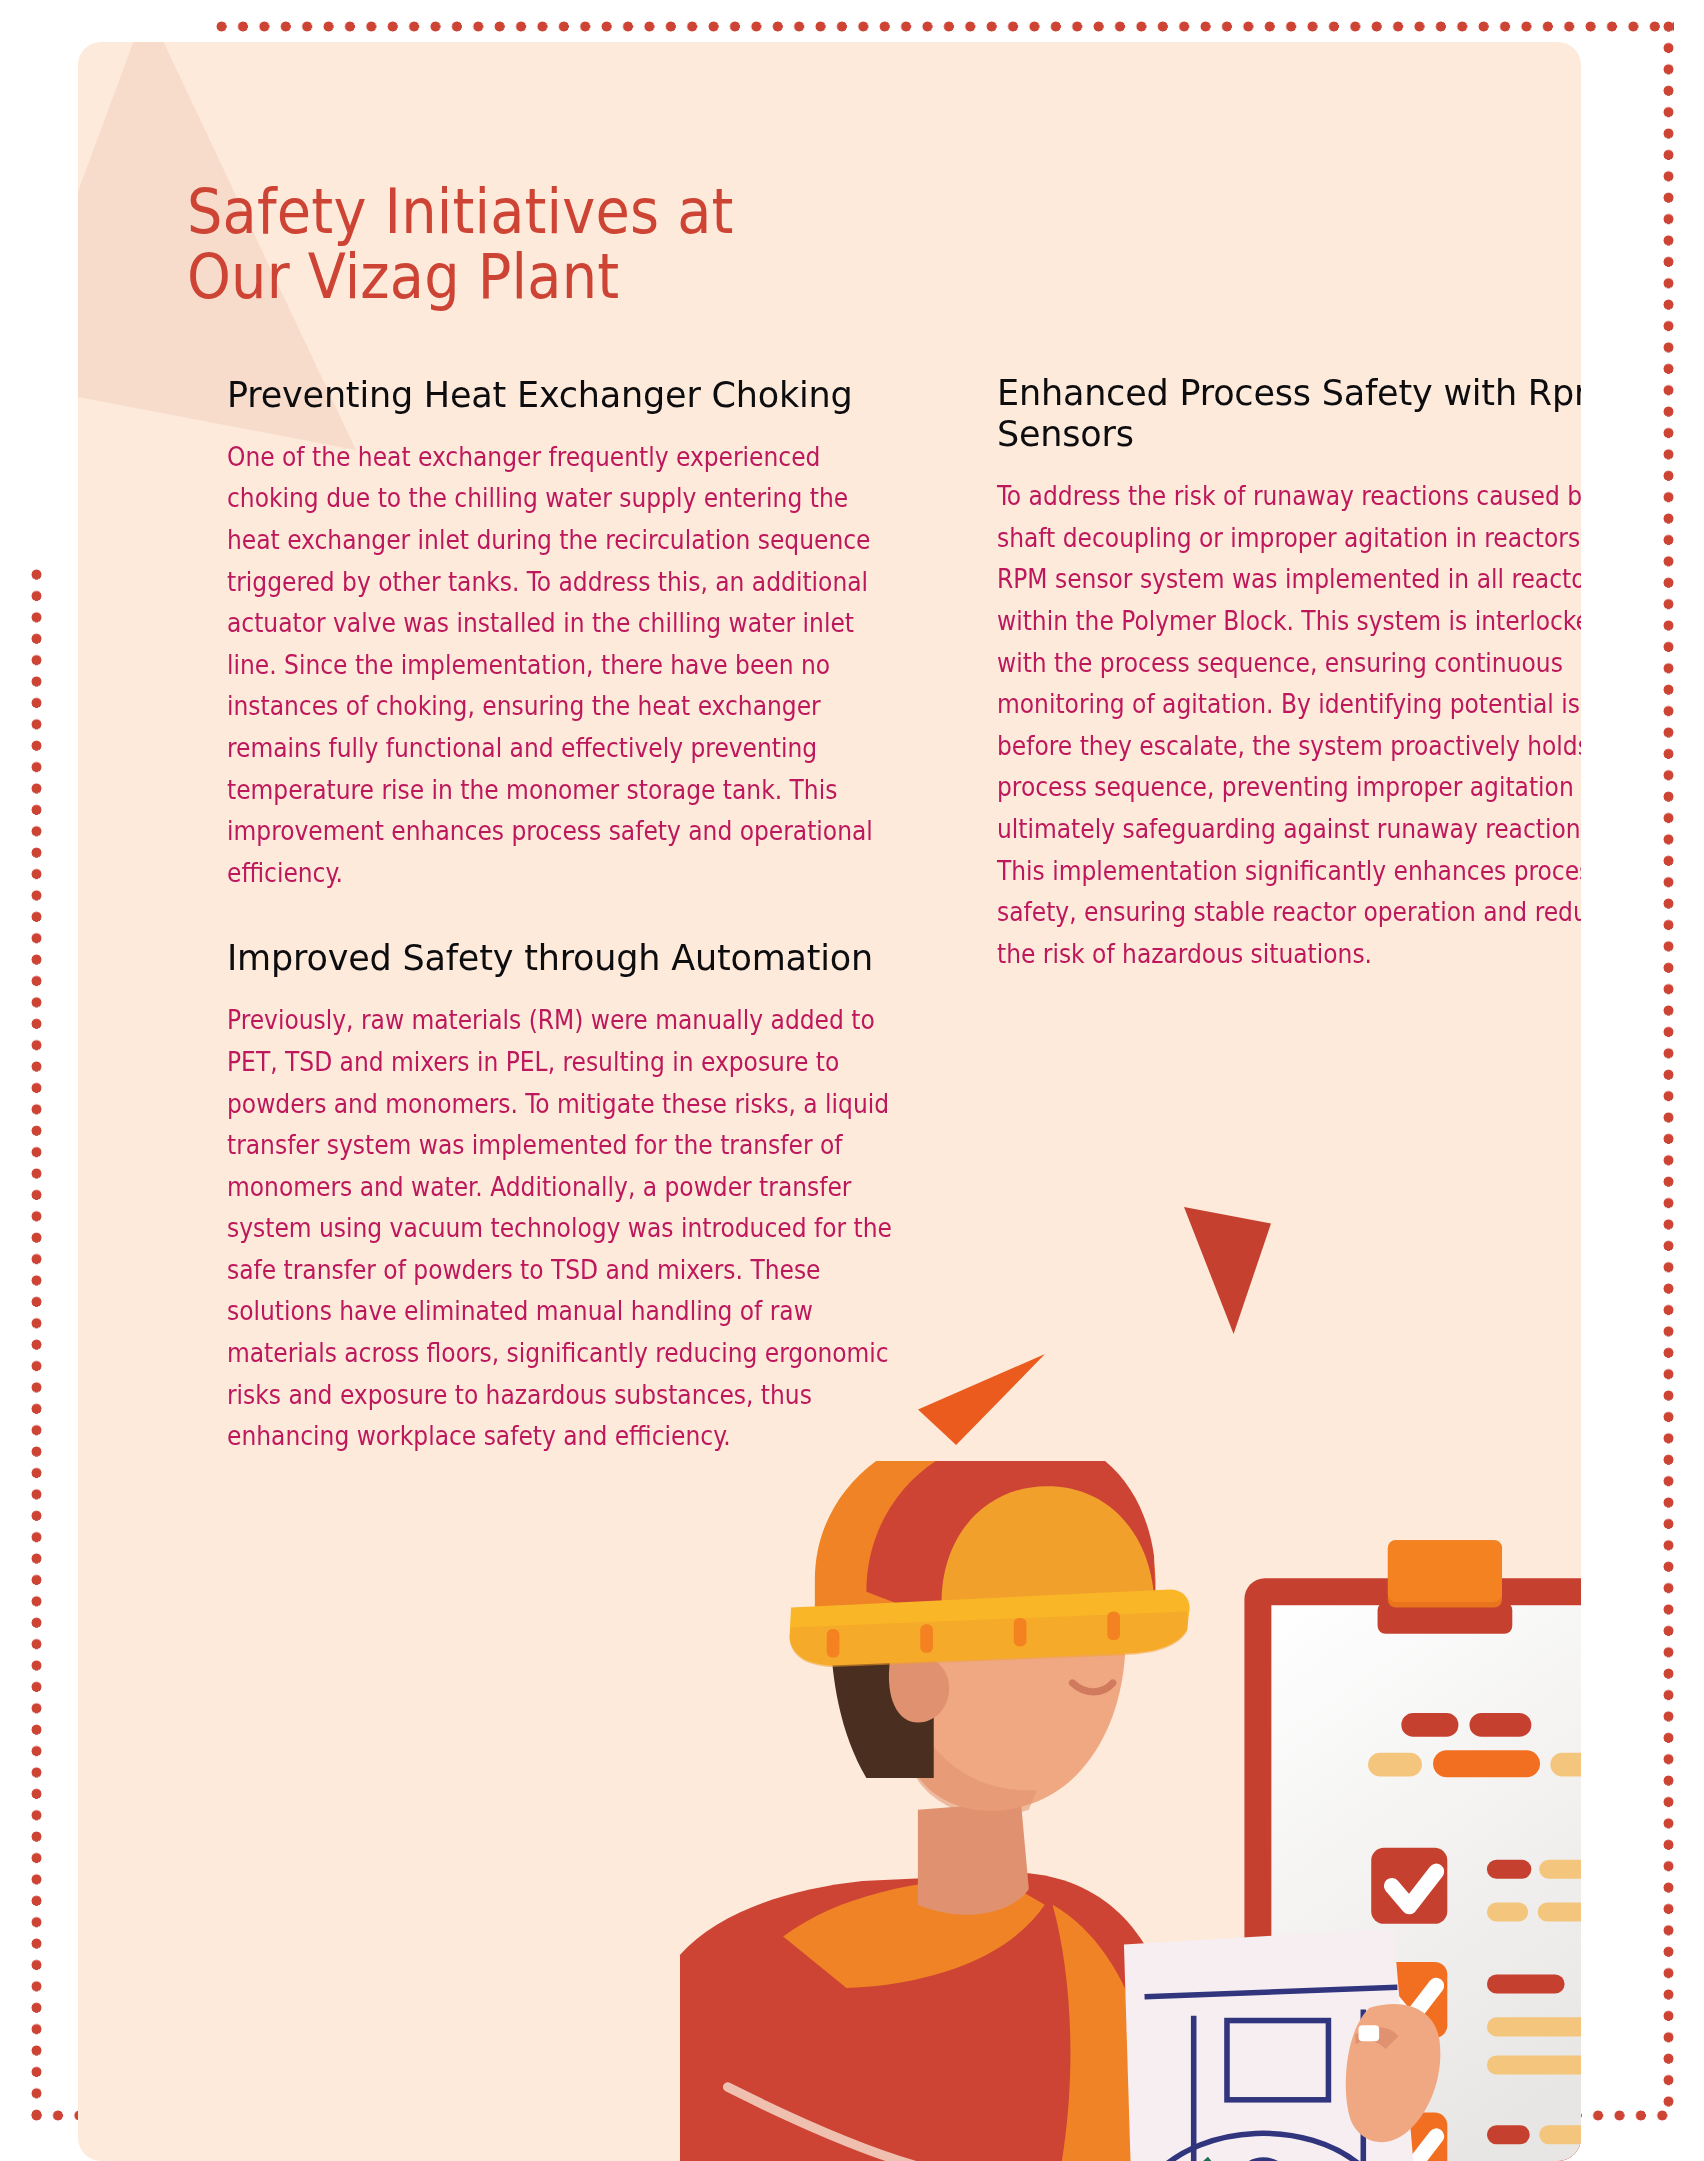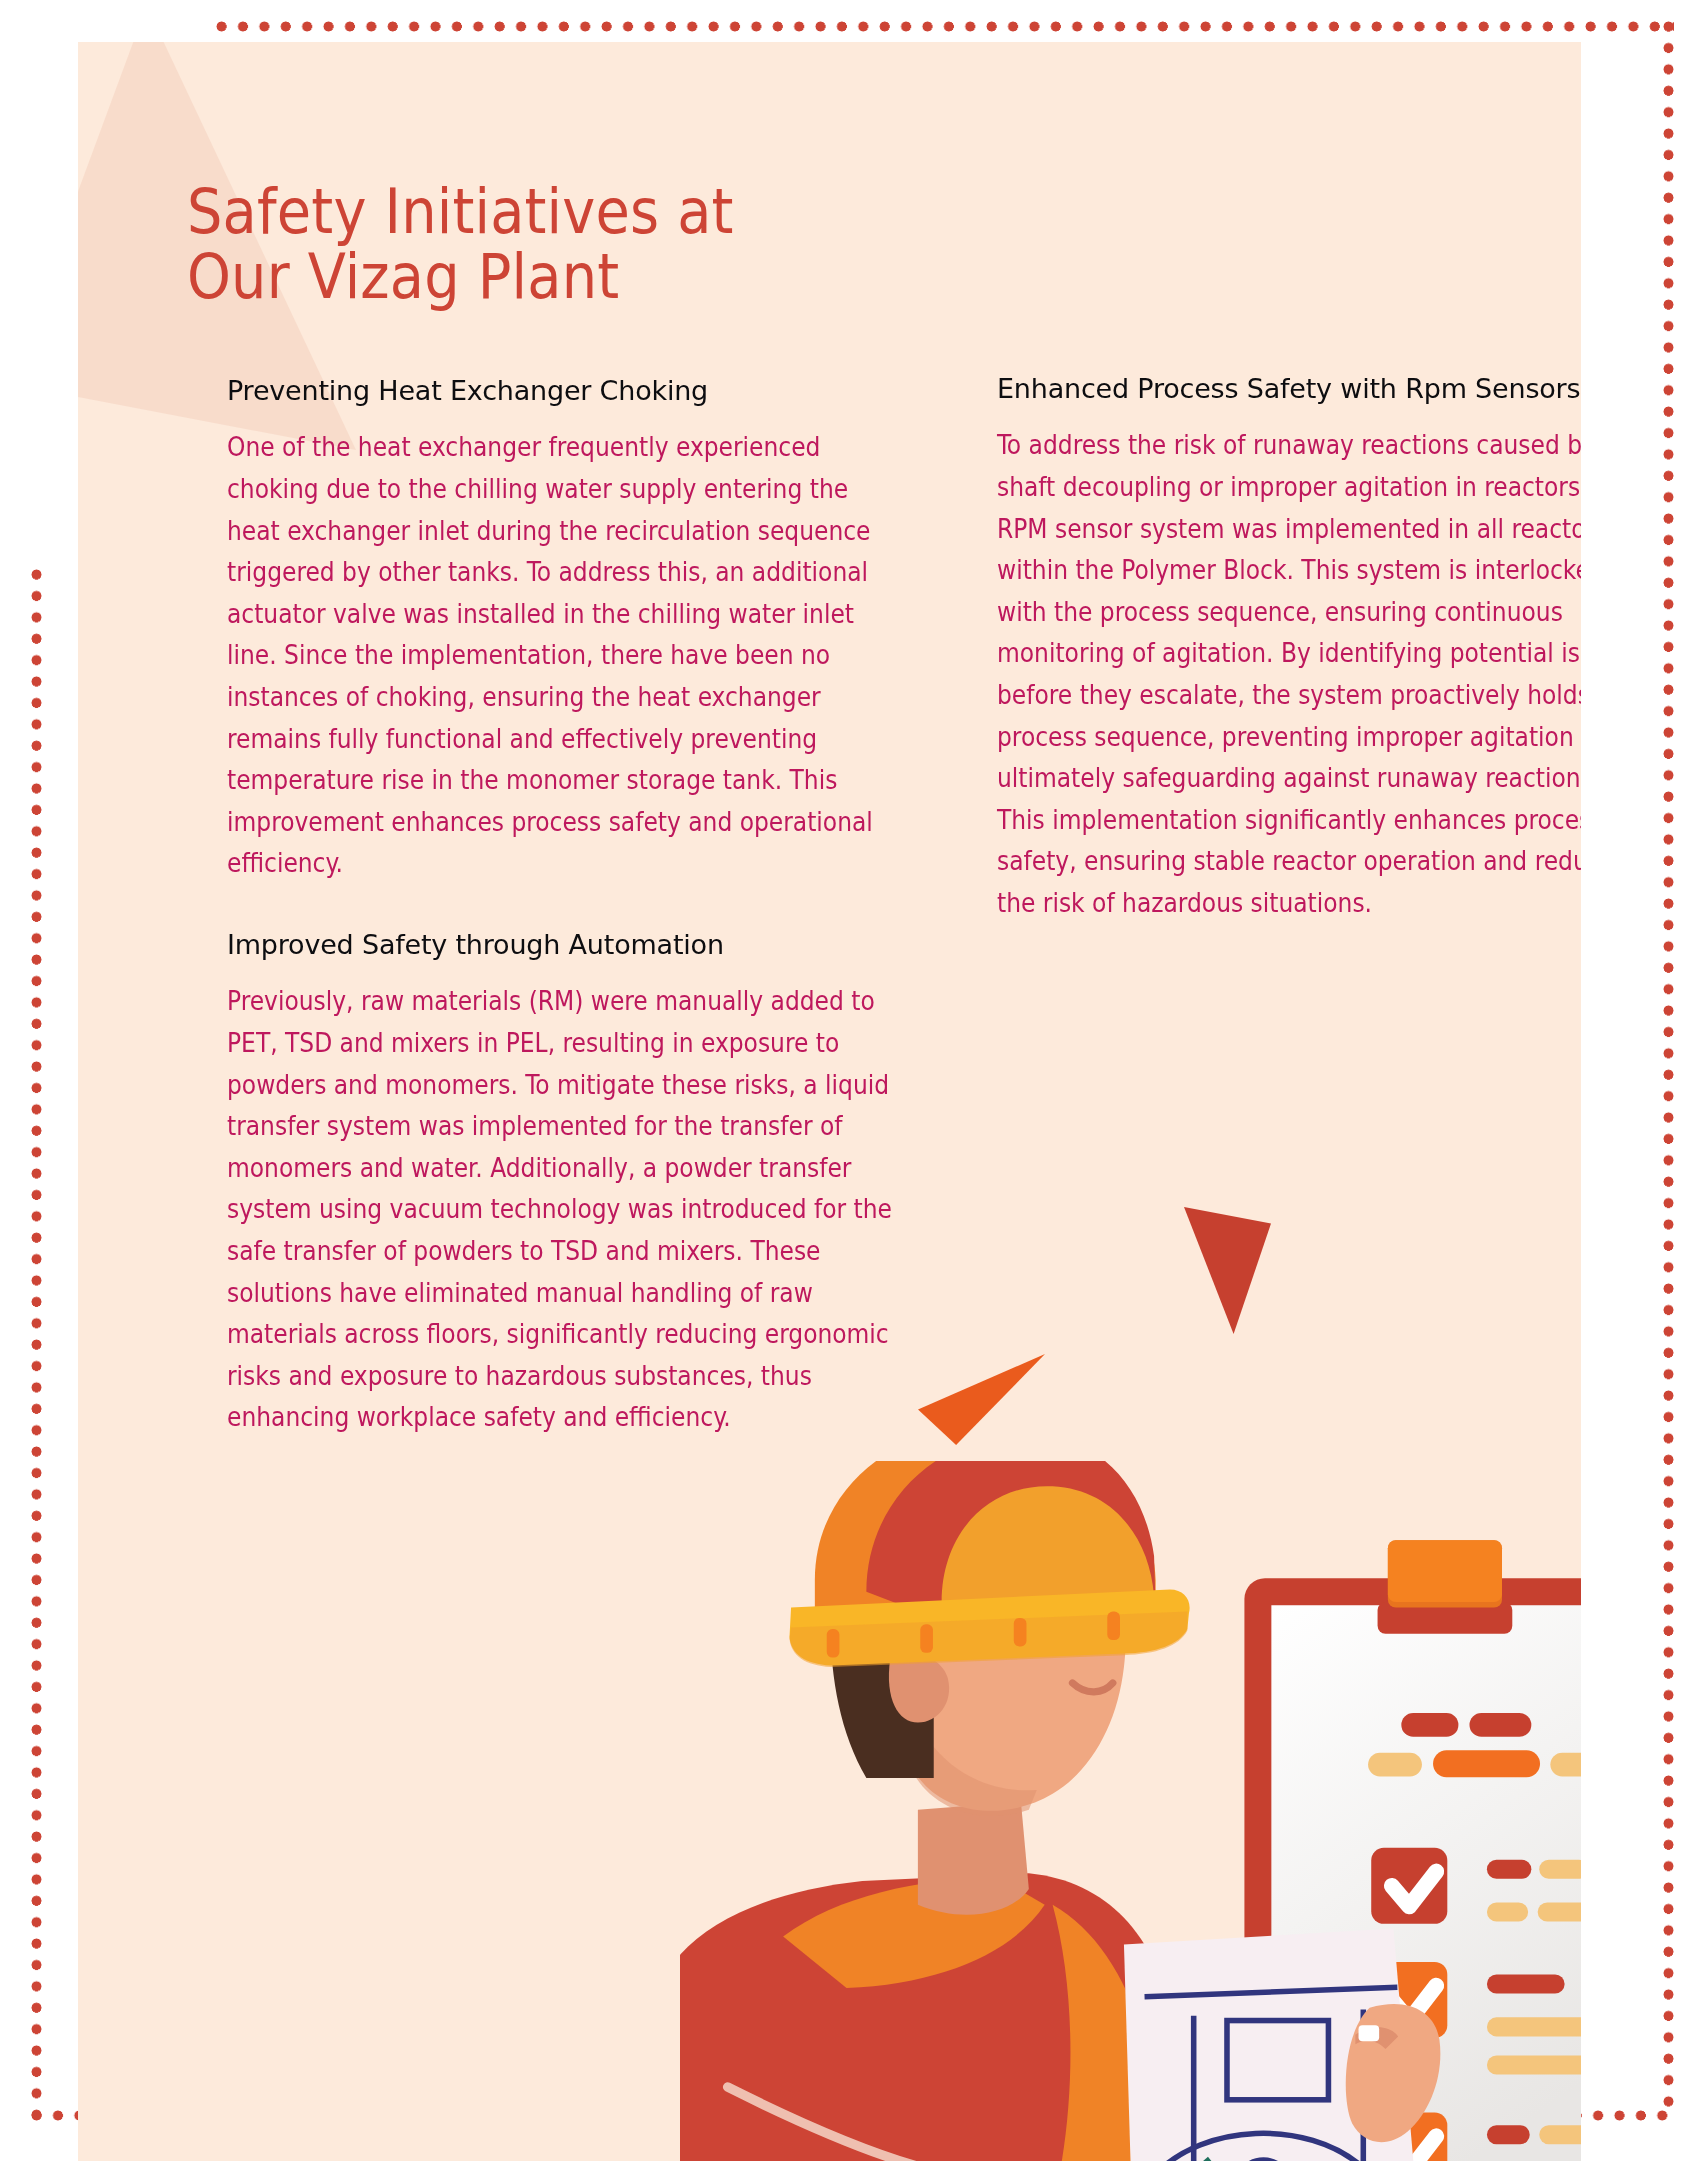--- a/index.html
+++ b/index.html
@@ -23,21 +23,21 @@
     background-size:11px 21.4px;background-repeat:repeat-y;
   }
   #dot-top   {left:216px; top:21.4px;   width:1458px;}
   #dot-right {left:1663px;top:21.4px;   height:2093px;}
   #dot-left  {left:31px;  top:569px;  height:1554px;}
   #dot-bottom{left:31px;  top:2110px; width:1641px;}
 
   
   #card{
     position:absolute;left:78px;top:42px;width:1503px;height:2119px;
-    background:#fdeadb;overflow:hidden;
+    background:#fdeadb;overflow:hidden;border-radius:23px;
   }
 
   
   #header-triangle{
     position:absolute;left:-71px;top:-36px;width:349px;height:444px;
     background:#f6d3c2;opacity:.62;
     clip-path:polygon(40% 0%, 100% 100%, 0% 85%);
     pointer-events:none;
   }
 
@@ -50,21 +50,21 @@
     letter-spacing:0.2px;white-space:pre-line;
   }
 
   
   #col-left{position:absolute;left:149px;top:333px;width:666px;}
   #col-right{position:absolute;left:919px;top:331px;width:658px;}
 
   .sec-title{
     color:#0d0d10;
     font-family:"DejaVu Sans","Liberation Sans",sans-serif;
-    font-size:27px;line-height:1.18;font-weight:400;
+    font-size:35px;line-height:1.18;font-weight:400;
     margin:0 0 20.6px 0;letter-spacing:-0.2px;
   }
   .sec-body{
     color:#be185d;
     font-family:"DejaVu Sans Condensed","Liberation Sans",sans-serif;
     font-size:26px;line-height:1.60;font-weight:400;
     margin:0;
   }
   .sec-block + .sec-block{margin-top:44px;}
 

